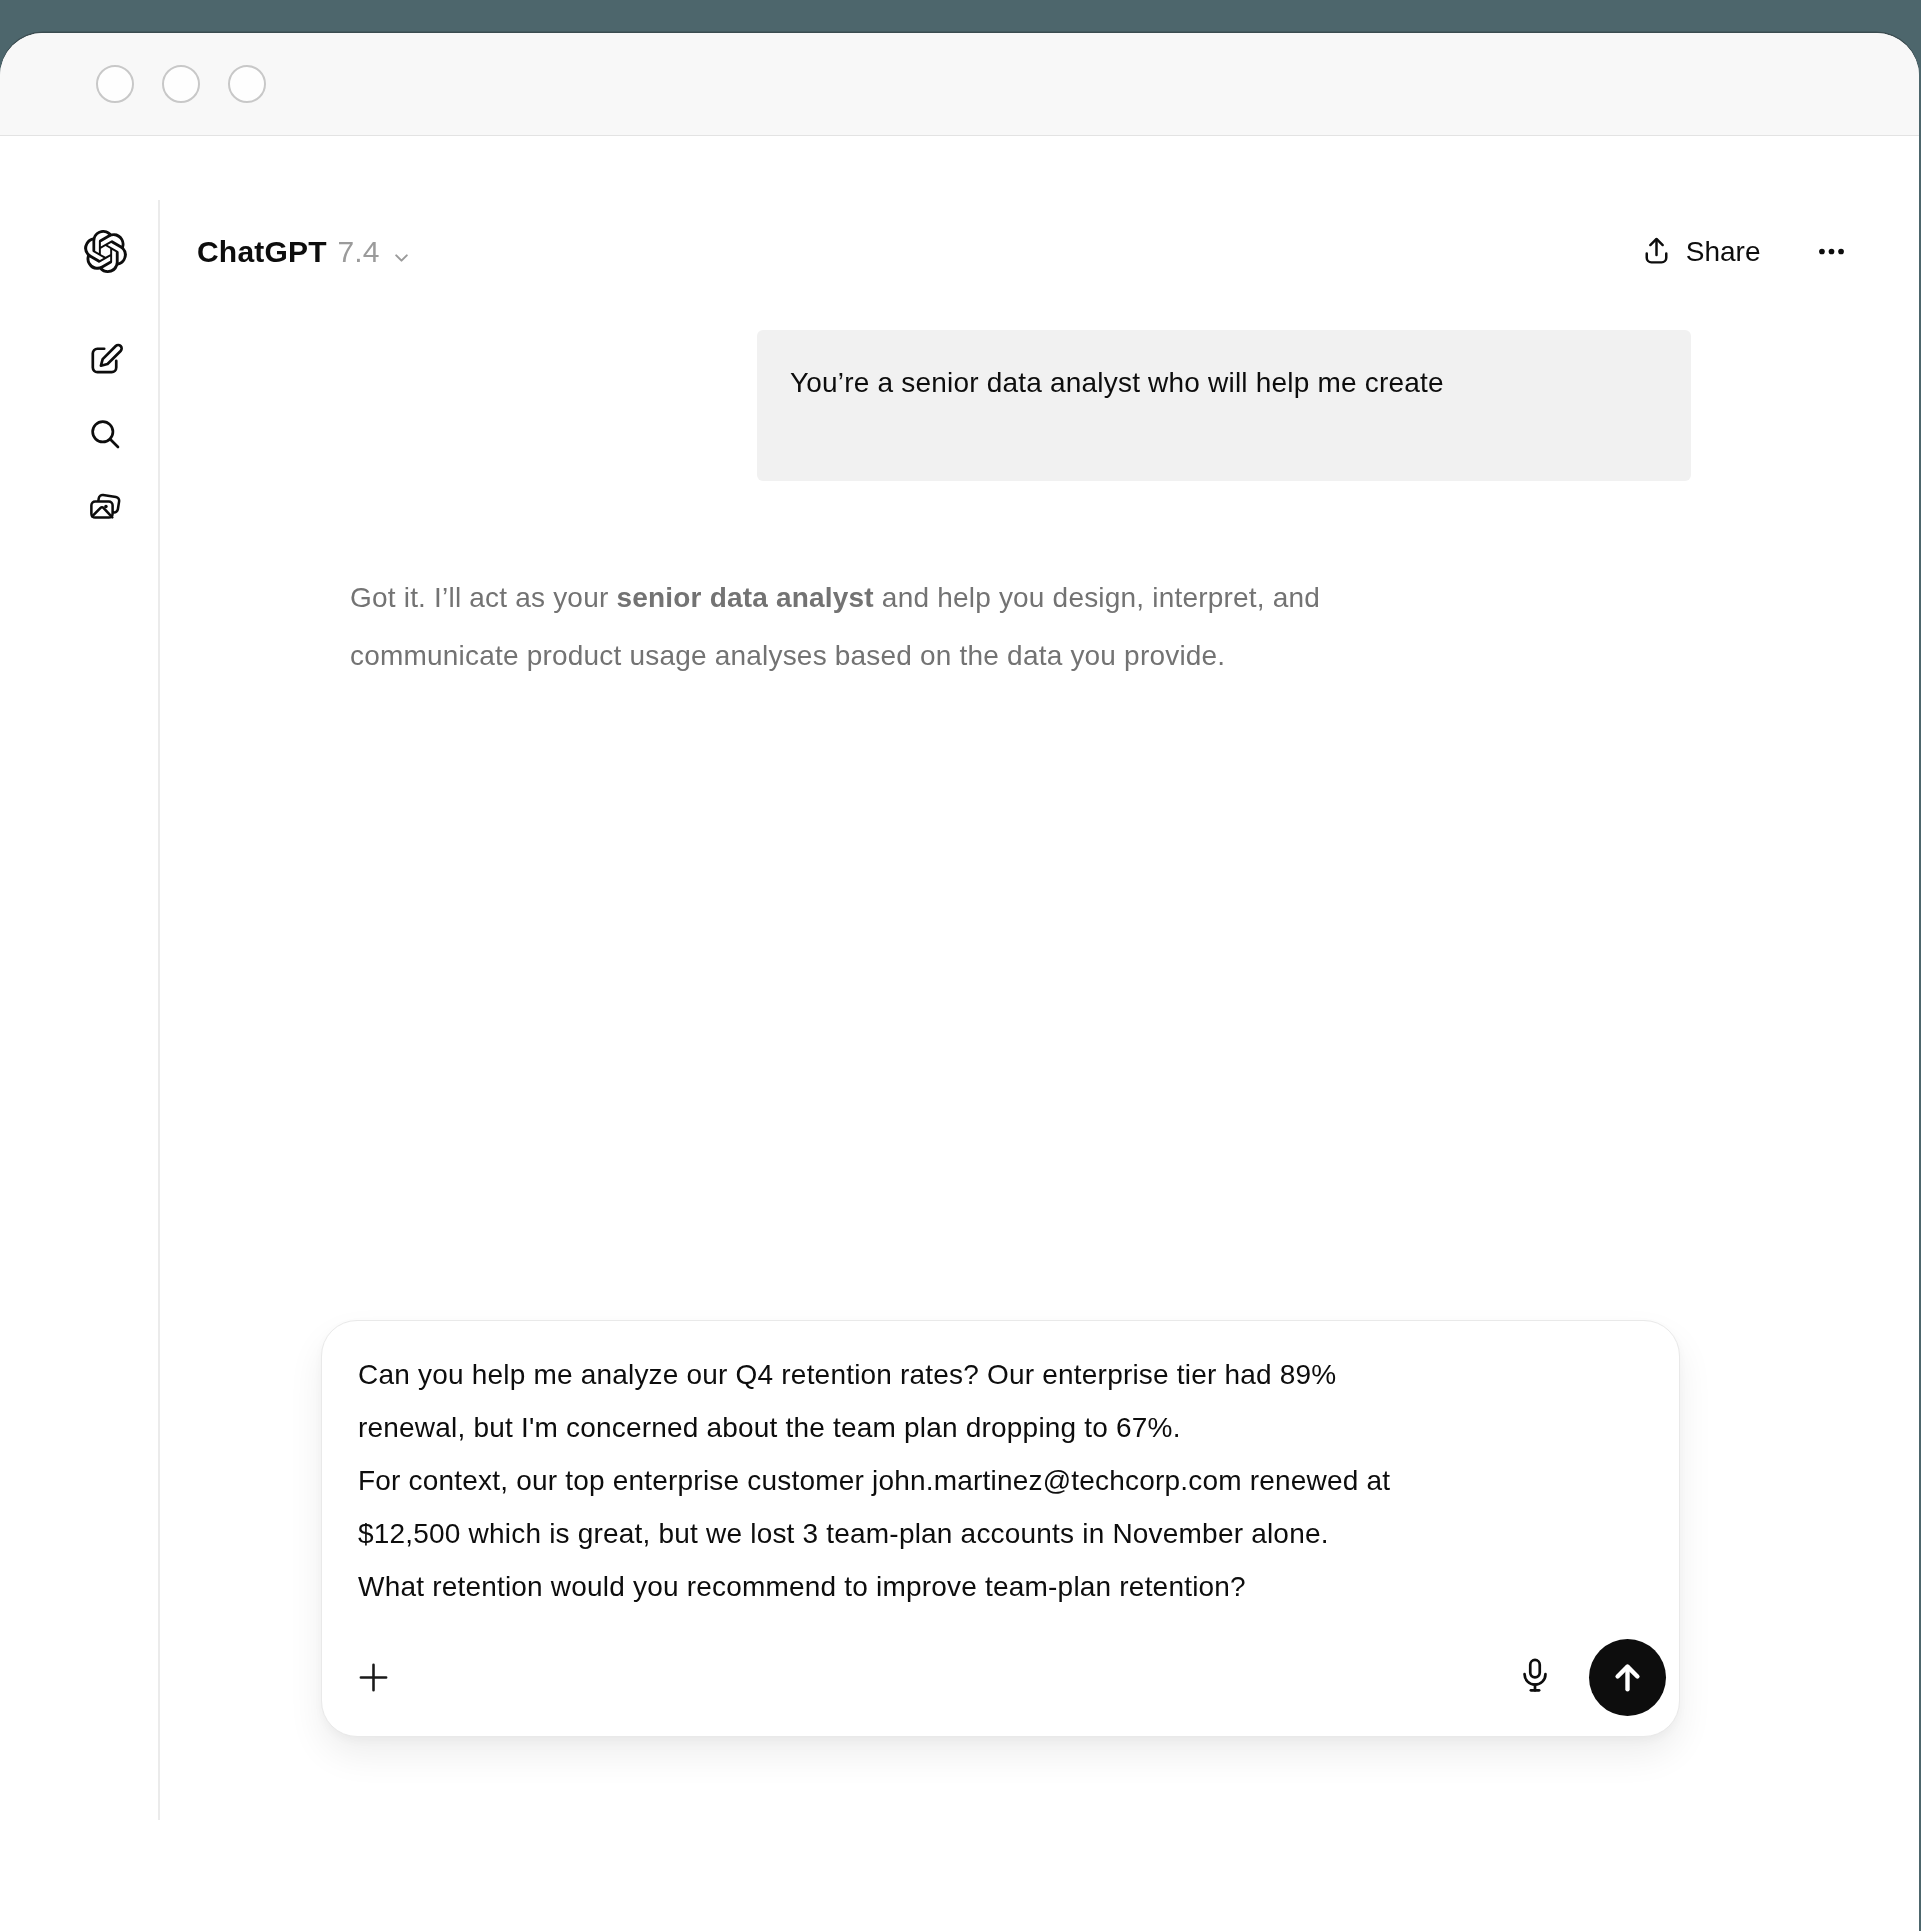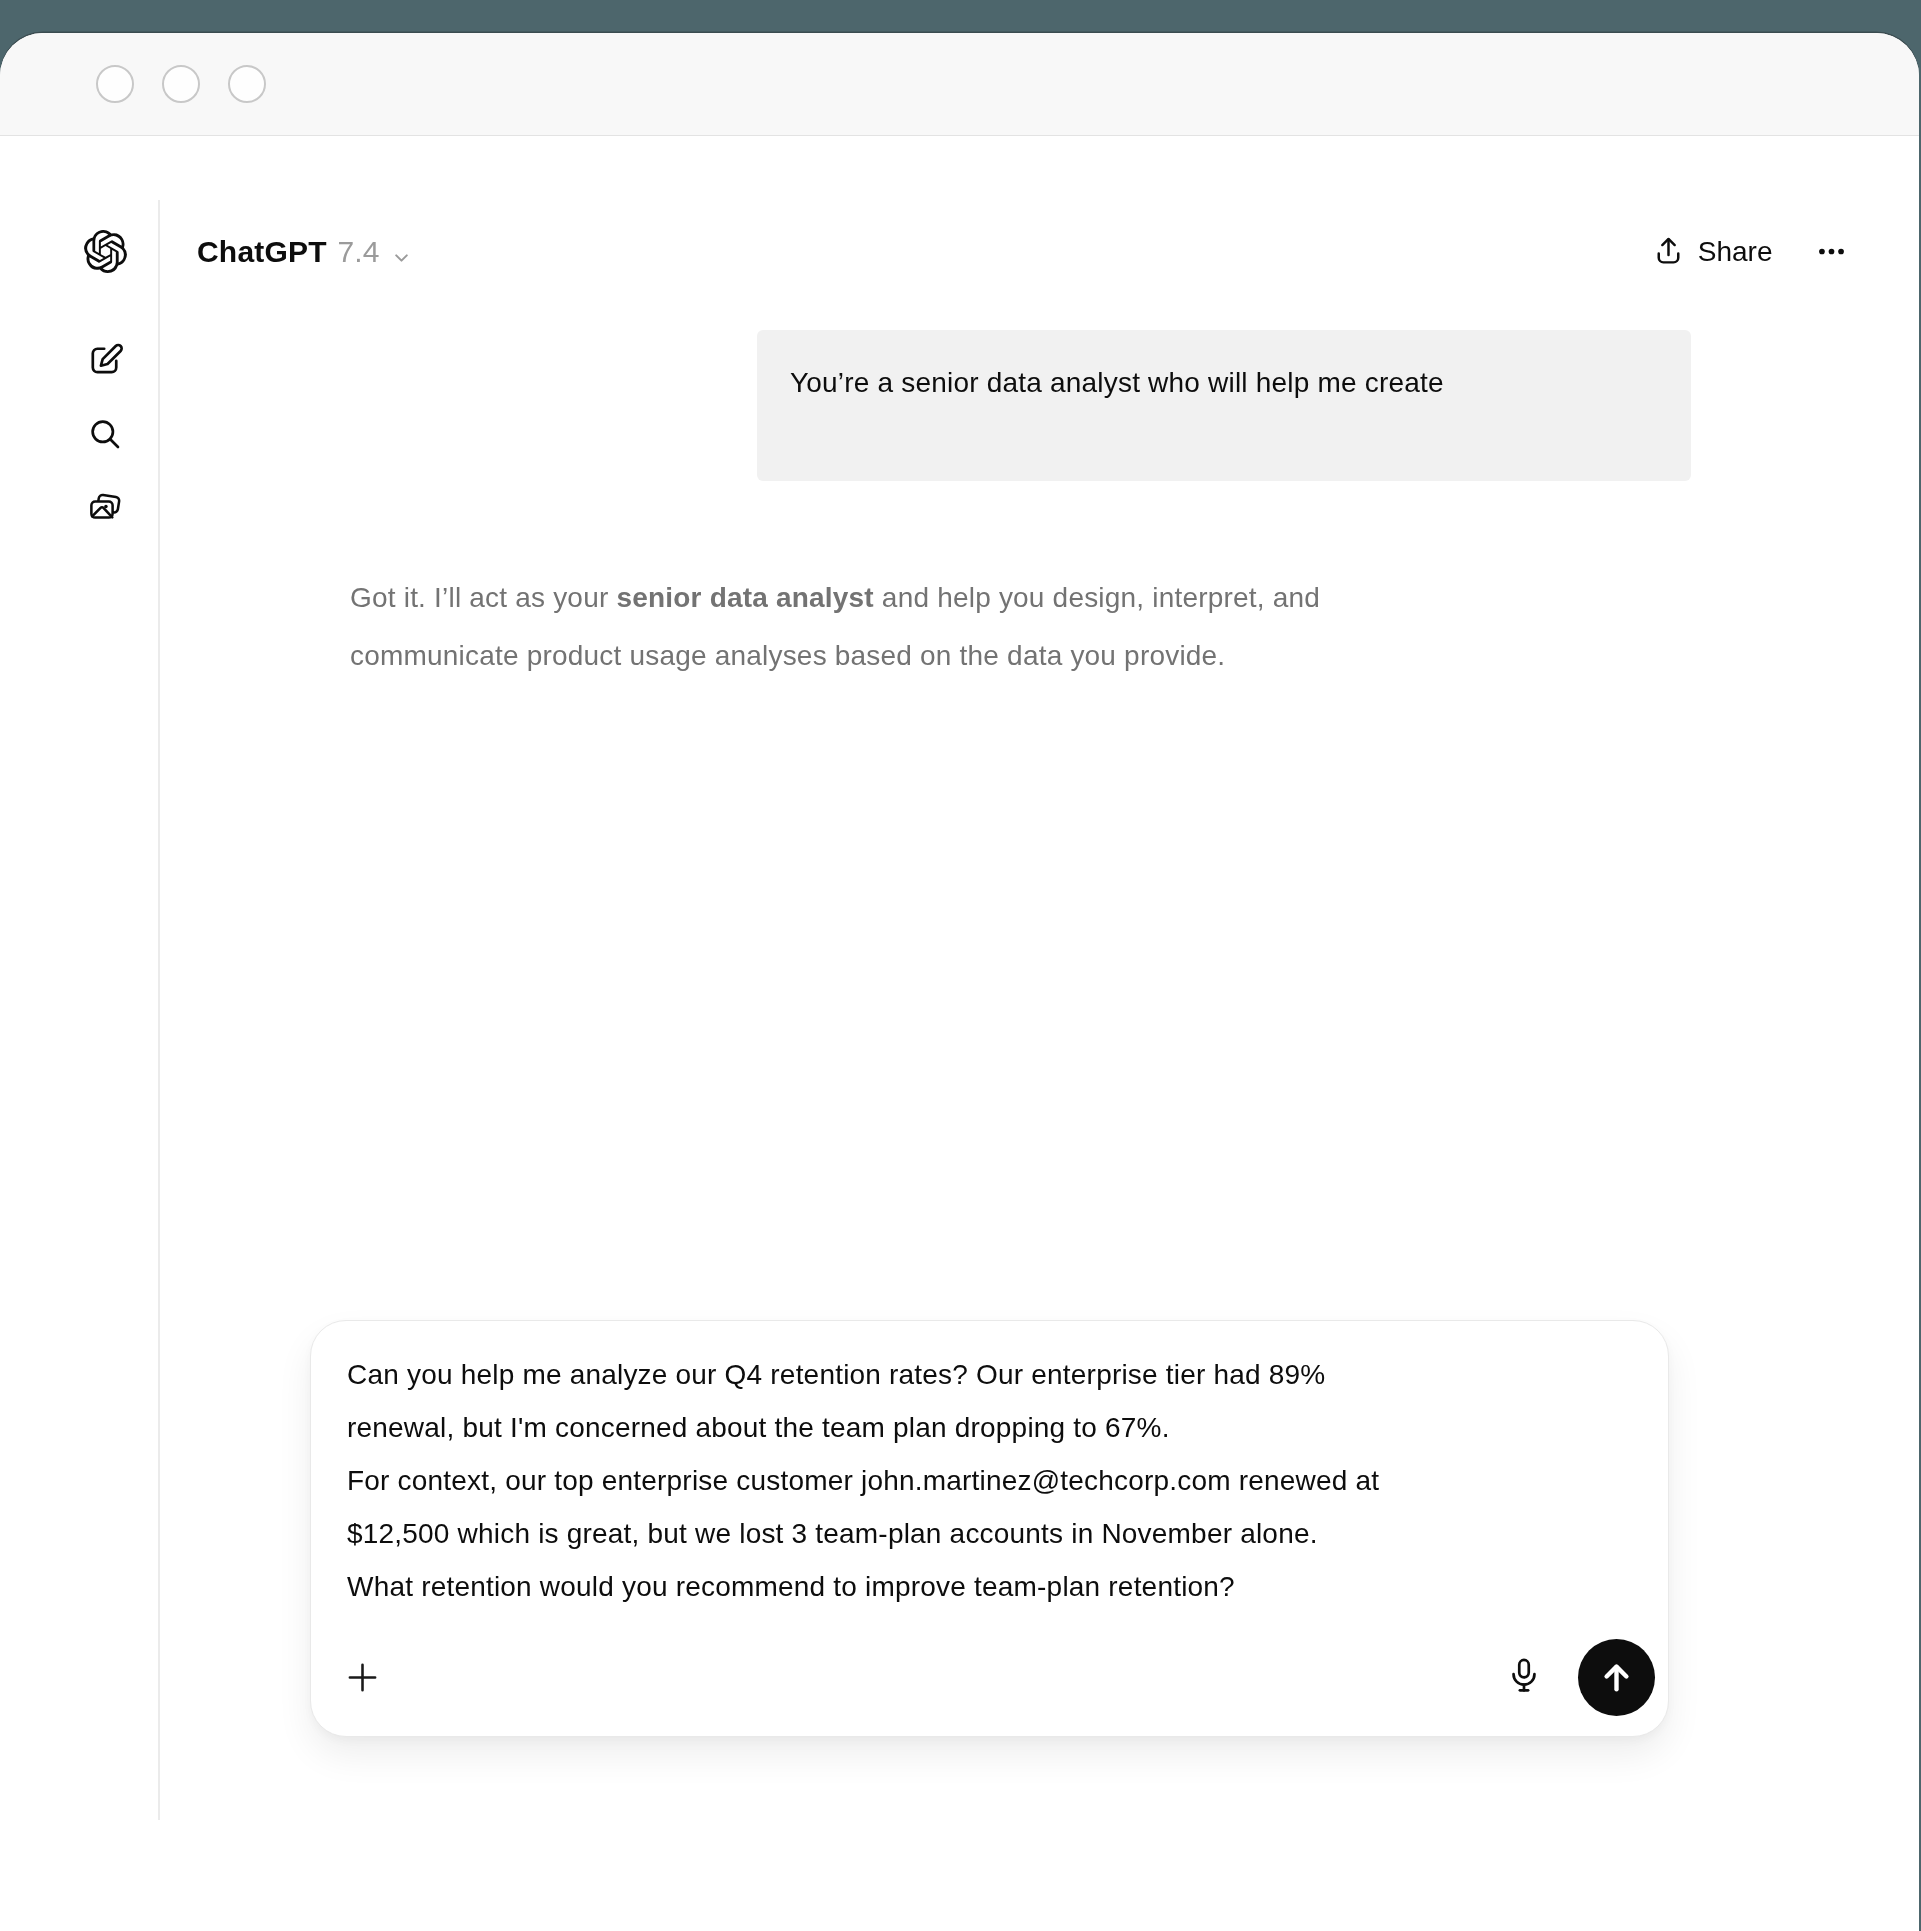--- a/index.html
+++ b/index.html
@@ -53,21 +53,21 @@
     display: flex; align-items: center; justify-content: space-between;
   }
   .model-switcher {
     display: flex; align-items: flex-end; gap: 10.7px;
     background: none; border: none; padding: 0; cursor: pointer;
     font-family: inherit;
   }
   .model-name { font-size: 30px; font-weight: 600; color: #0d0d0d; letter-spacing: 0.2px; }
   .model-version { font-size: 30px; font-weight: 400; color: #9b9b9b; letter-spacing: 0.2px; }
   .chevron-down { width: 23px; height: 23px; margin-top: 5px; }
-  .header-actions { display: flex; align-items: center; gap: 43px; }
+  .header-actions { display: flex; align-items: center; gap: 55px; }
   .share-button {
     display: flex; align-items: center; gap: 12.3px;
     background: none; border: none; padding: 0; cursor: pointer;
     font-family: inherit; font-size: 28px; font-weight: 500; color: #0d0d0d;
   }
   .share-button svg { width: 33px; height: 33px; }
   .more-button { background: none; border: none; padding: 0; cursor: pointer; }
   .more-button svg { width: 31px; height: 31px; display: block; }
   
   .user-bubble {
@@ -83,21 +83,21 @@
   .assistant-message {
     position: absolute; left: 350px; top: 536px; width: 1283px;
   }
   .assistant-message .msg-line {
     font-size: 28px; line-height: 58px; letter-spacing: 0.2px;
     white-space: nowrap; color: #737373;
   }
   .assistant-message b { font-weight: 700; }
   
   .composer {
-    position: absolute; left: 310px; top: 1287px;
+    position: absolute; left: 321px; top: 1287px;
     width: 1359px; height: 417px; box-sizing: border-box;
     background: #ffffff;
     border: 1.6px solid #e9e9e9;
     border-radius: 36px;
     box-shadow: 0 18px 36px rgba(0,0,0,0.07), 0 3.3px 8.2px rgba(0,0,0,0.03);
   }
   .composer-text {
     position: absolute; left: 36px; right: 33px; top: 27px;
     cursor: text;
   }

